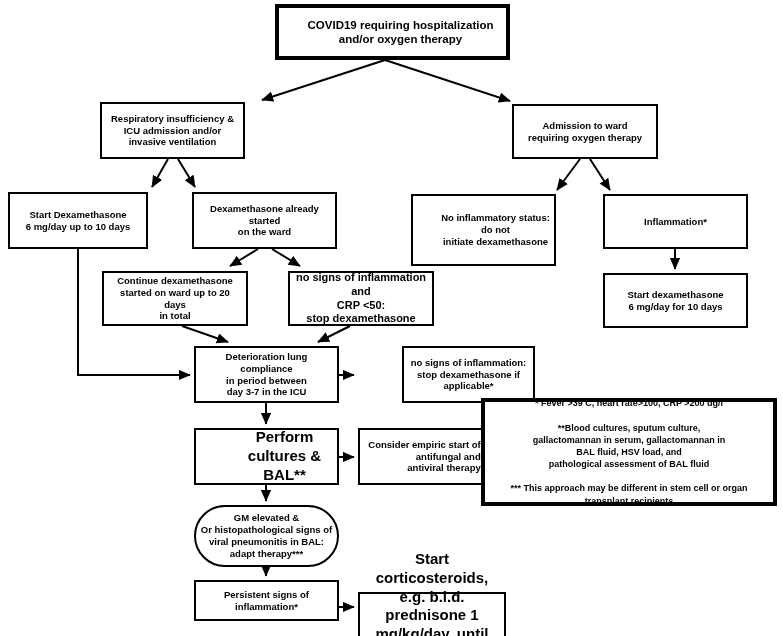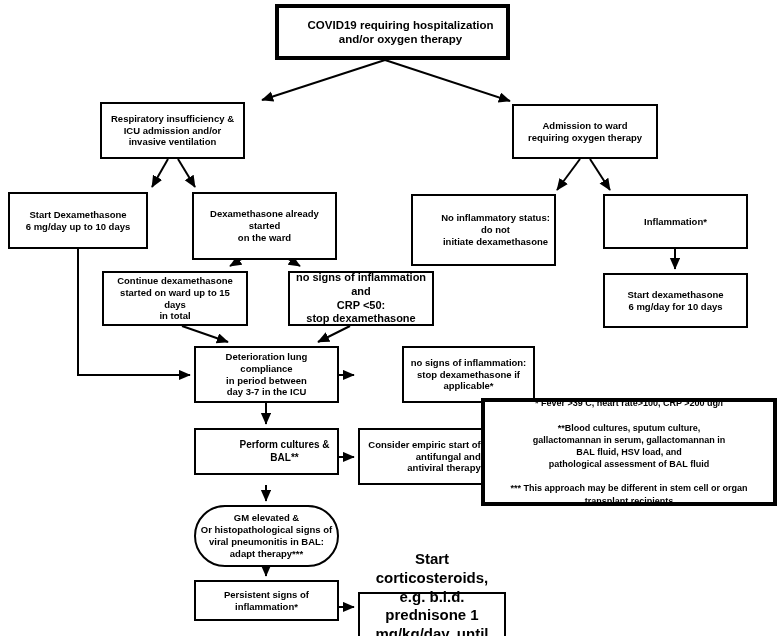--- a/index.html
+++ b/index.html
@@ -90,40 +90,40 @@
   <div id="node-layer">
       <div class="node thick" style="left: 275px; top: 4px; width: 235px; height: 56px; font-size: 11.5px; padding-left: 20px;">COVID19 requiring hospitalization
 and/or oxygen therapy</div>
       <div class="node" style="left: 100px; top: 102px; width: 145px; height: 57px; font-size: 9.5px;">Respiratory insufficiency &amp;
 ICU admission and/or
 invasive ventilation</div>
       <div class="node" style="left: 512px; top: 104px; width: 146px; height: 55px; font-size: 9.5px;">Admission to ward
 requiring oxygen therapy</div>
       <div class="node" style="left: 8px; top: 192px; width: 140px; height: 57px; font-size: 9.5px;">Start Dexamethasone
 6 mg/day up to 10 days</div>
-      <div class="node" style="left: 192px; top: 192px; width: 145px; height: 68px; font-size: 9.5px;">Dexamethasone already started
+      <div class="node" style="left: 192px; top: 192px; width: 145px; height: 57px; font-size: 9.5px;">Dexamethasone already started
 on the ward</div>
       <div class="node" style="left: 411px; top: 194px; width: 145px; height: 72px; font-size: 9.5px; padding-left: 28px;">No inflammatory status: do not
 initiate  dexamethasone</div>
       <div class="node" style="left: 603px; top: 194px; width: 145px; height: 55px; font-size: 9.5px;">Inflammation*</div>
       <div class="node" style="left: 102px; top: 271px; width: 146px; height: 55px; font-size: 9.5px;">Continue dexamethasone
-started on ward up to 15 days
+started on ward up to 20 days
 in total</div>
       <div class="node" style="left: 288px; top: 271px; width: 146px; height: 55px; font-size: 11px;">no signs of inflammation and
 CRP &lt;50:
 stop dexamethasone</div>
       <div class="node" style="left: 603px; top: 273px; width: 145px; height: 55px; font-size: 9.5px;">Start dexamethasone
 6 mg/day for 10 days</div>
       <div class="node" style="left: 194px; top: 346px; width: 145px; height: 57px; font-size: 9.5px;">Deterioration lung compliance
 in period between
 day 3-7 in the ICU</div>
       <div class="node" style="left: 358px; top: 346px; width: 133px; height: 57px; font-size: 9.5px; margin-left: 44px;">no signs of inflammation:
 stop dexamethasone if
 applicable*</div>
-      <div class="node" style="left: 194px; top: 428px; width: 145px; height: 47px; font-size: 10px; padding-left: 40px;">Perform cultures &amp;
+      <div class="node" style="left: 194px; top: 428px; width: 145px; height: 57px; font-size: 15px; padding-left: 40px;">Perform cultures &amp;
 BAL**</div>
       <div class="node" style="left: 358px; top: 428px; width: 133px; height: 57px; font-size: 9.5px; text-align: right;">Consider empiric start of
 antifungal and
 antiviral therapy</div>
       <div class="node" style="left: 194px; top: 505px; width: 145px; height: 62px; font-size: 9.5px; border-radius: 31px;">GM elevated &amp;
 Or histopathological signs of
 viral pneumonitis in BAL:
 adapt therapy***</div>
       <div class="node" style="left: 194px; top: 580px; width: 145px; height: 41px; font-size: 9.5px;">Persistent signs of
 inflammation*</div>

